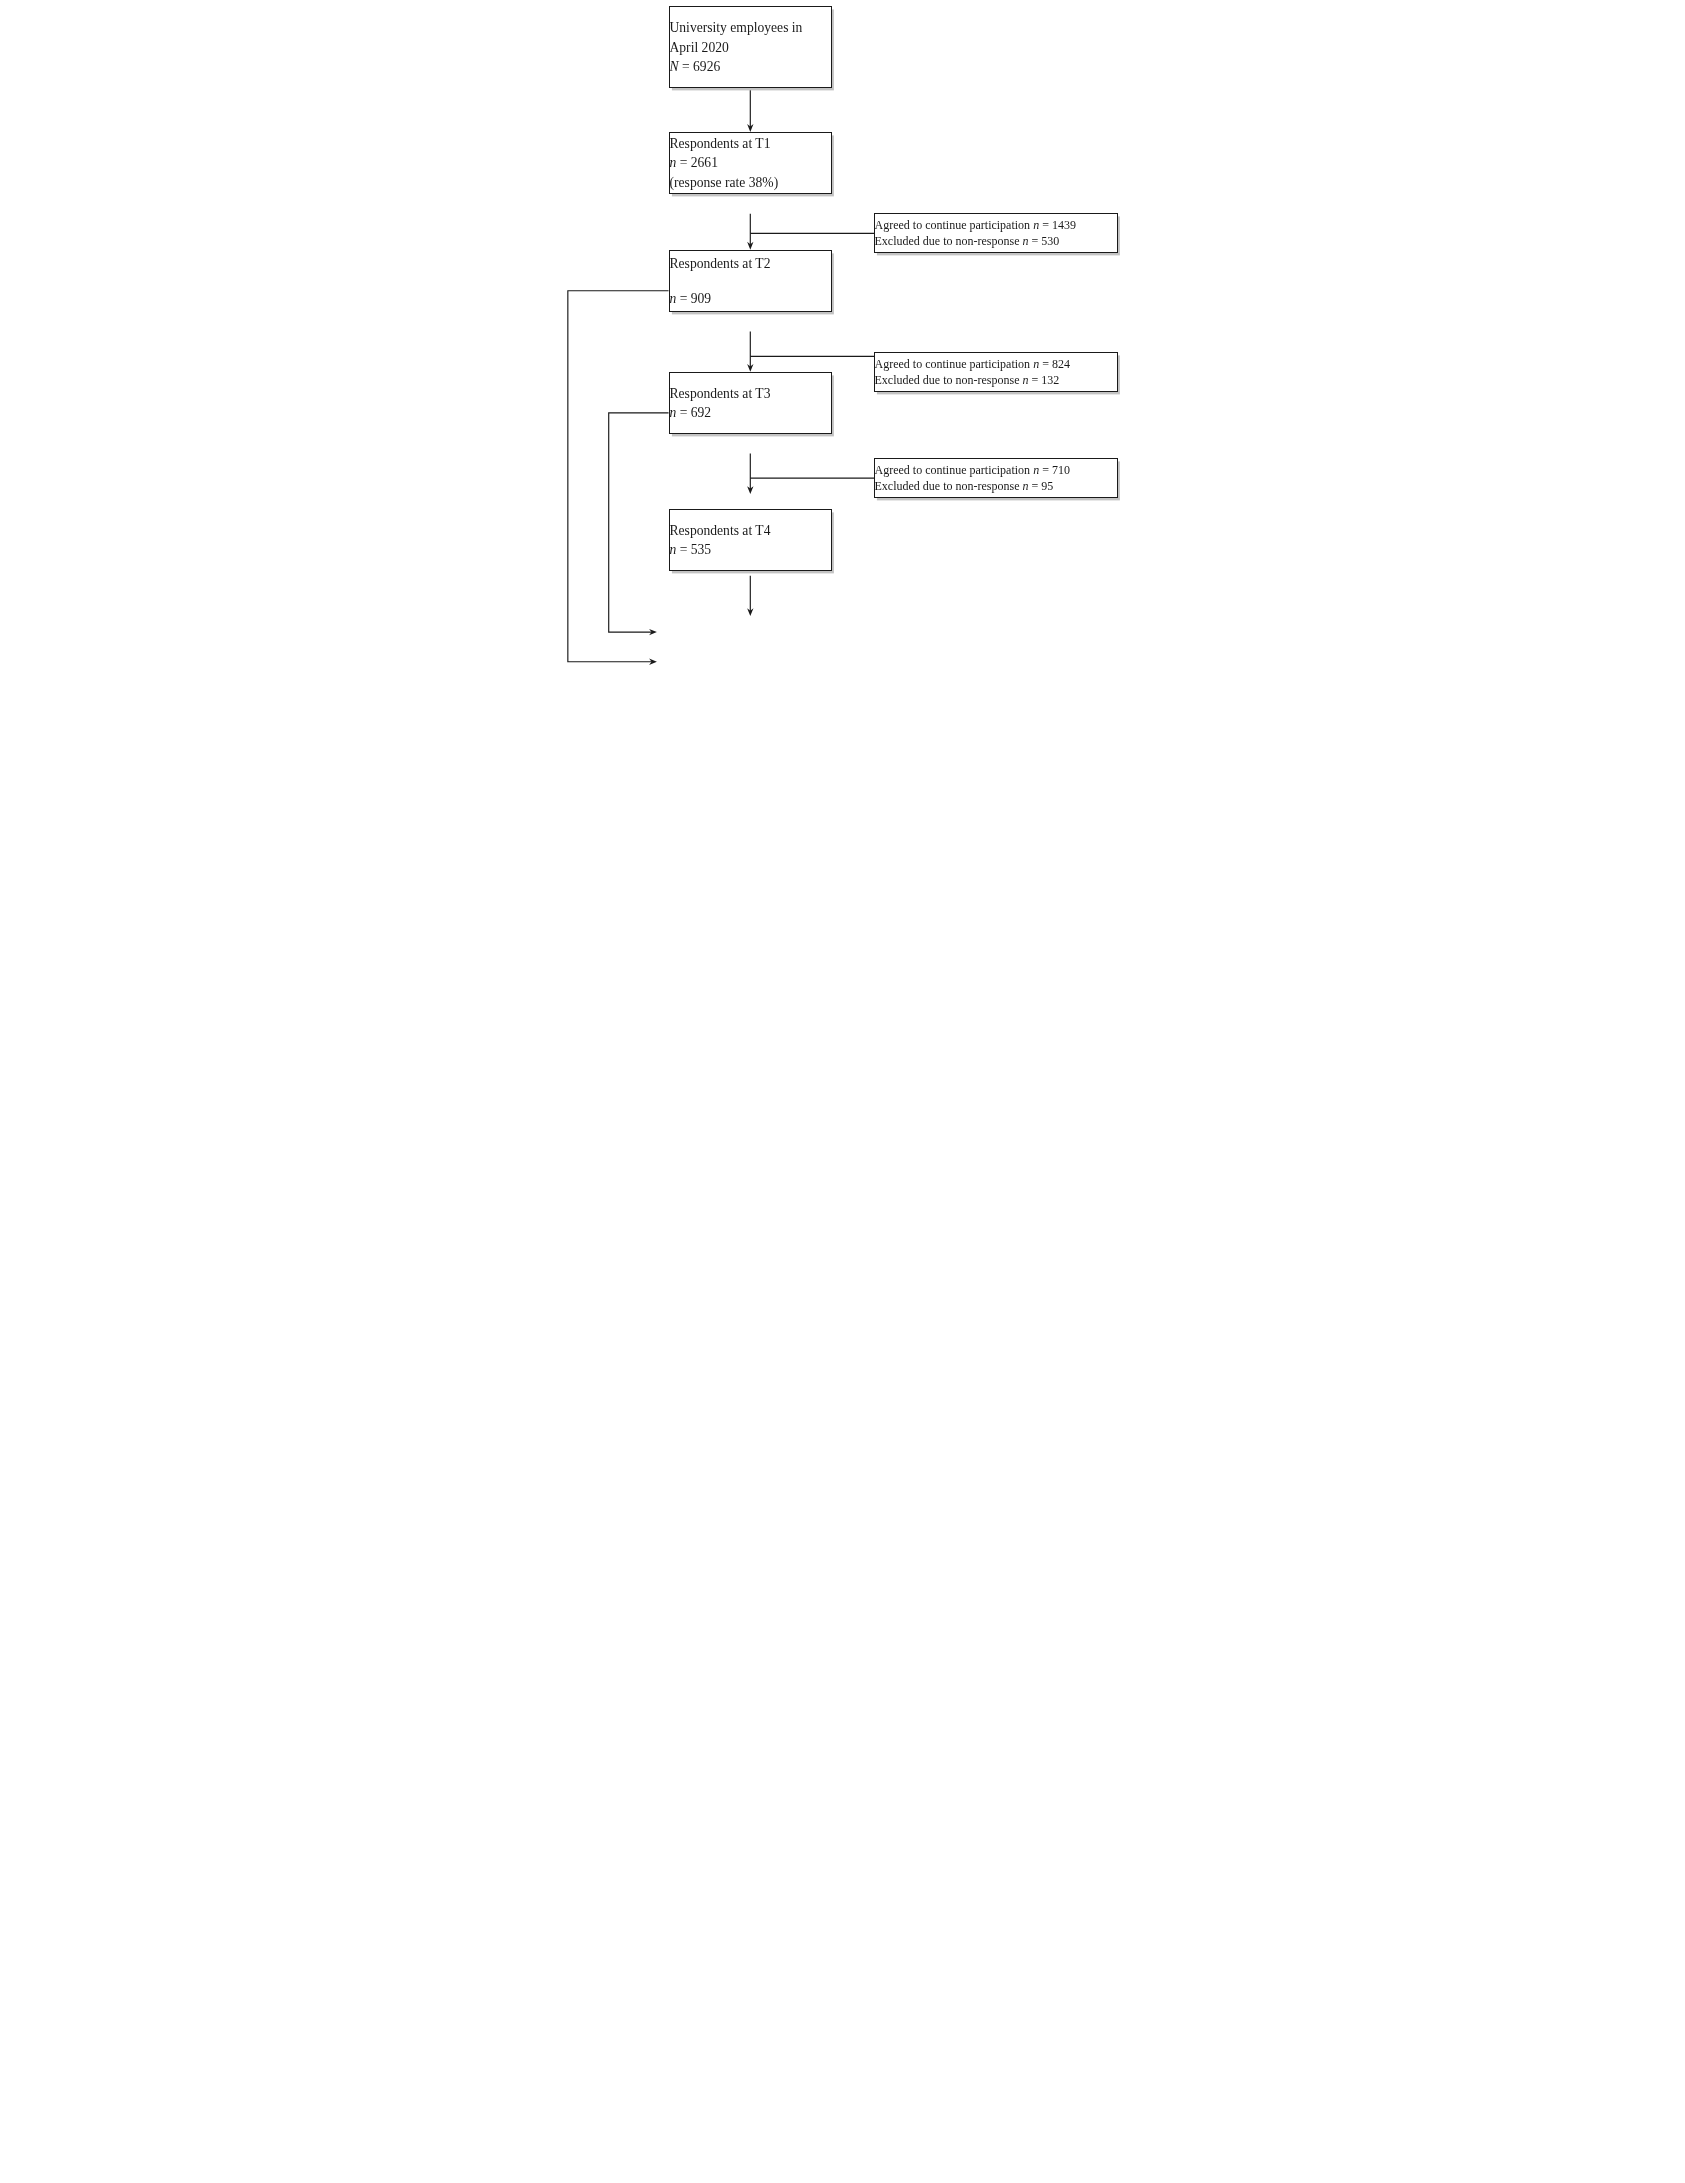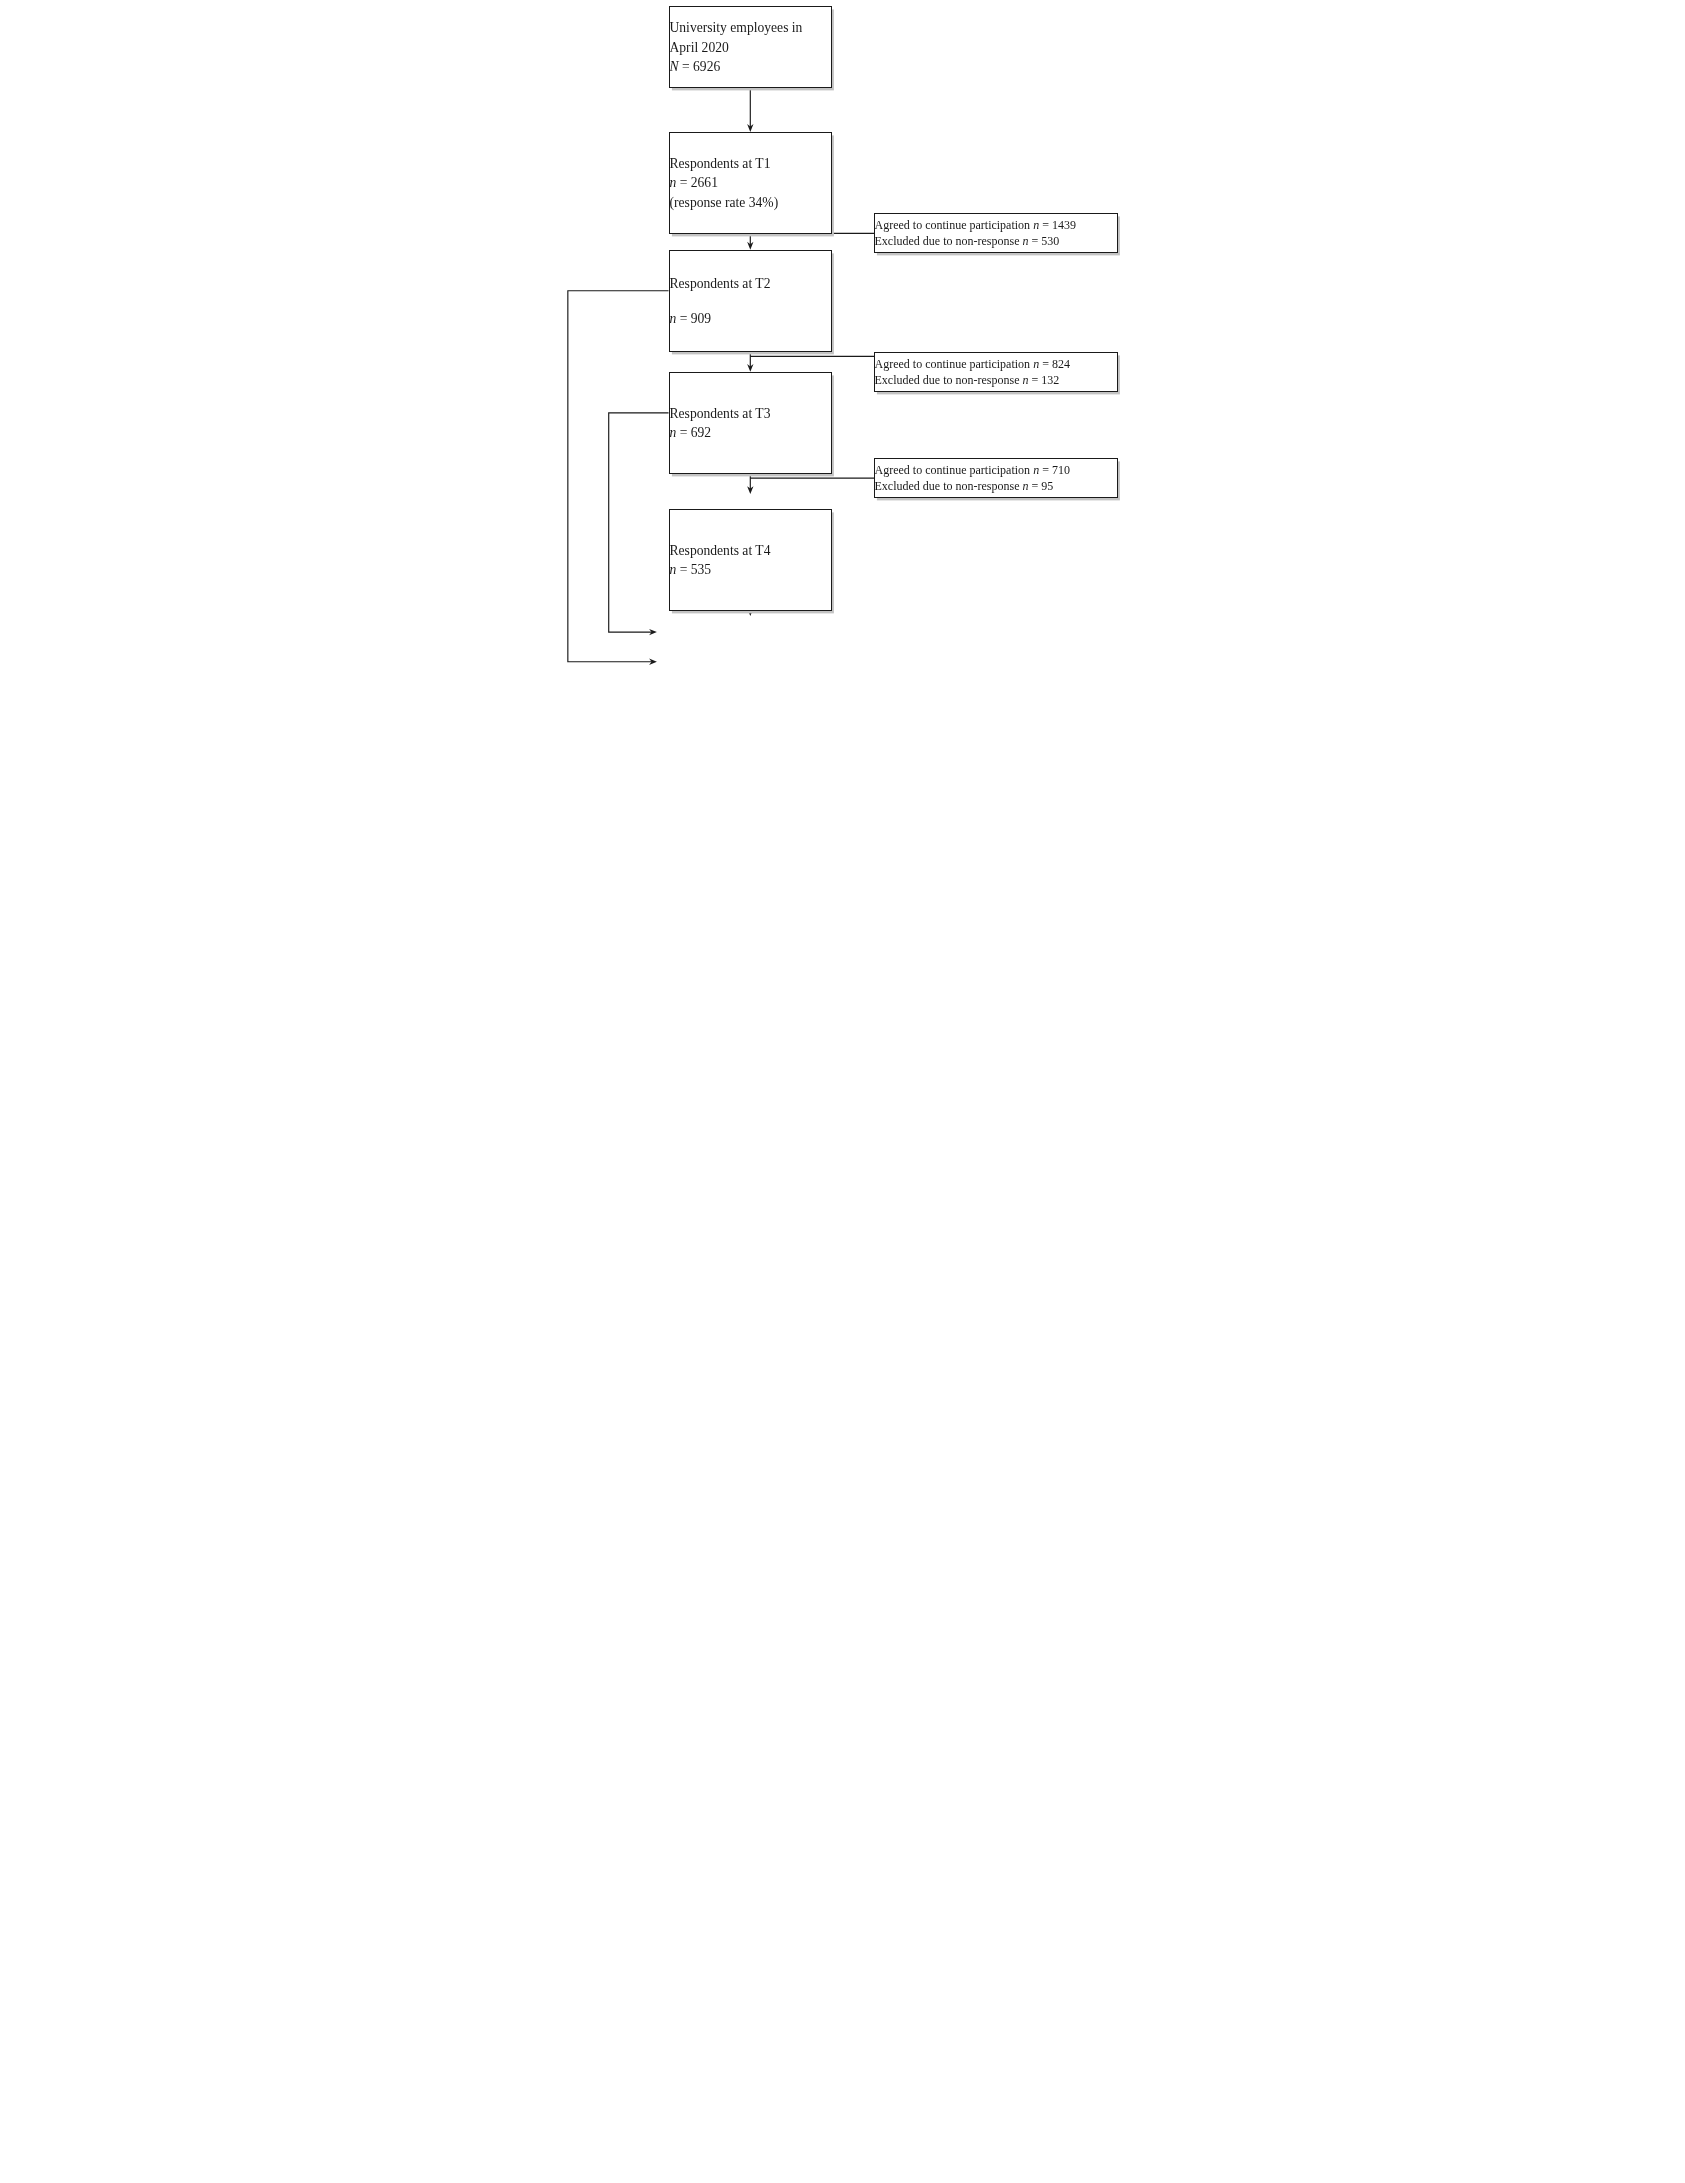--- a/index.html
+++ b/index.html
@@ -34,21 +34,21 @@
     box-shadow: 2.4px 2.9px 0 -0.5px #c3c3c3;
     display: flex;
     flex-direction: column;
     align-items: flex-start;
     justify-content: center;
     text-align: center;
   }
   .main-box {
     left: 107px;
     width: 163px;
-    height: 102px;
+    height: 62px;
     font-size: 13.6px;
     line-height: 19.5px;
   }
   .pop-box { height: 82px; }
   .side-box {
     left: 312px;
     width: 244px;
     height: 40px;
     font-size: 12px;
     line-height: 16.5px;
@@ -95,21 +95,21 @@
 
   <div class="box main-box pop-box" style="top:6.3px;">
     <div class="line">University employees in</div>
     <div class="line">April 2020</div>
     <div class="line"><i class="mvar">N</i><span> = 6926</span></div>
   </div>
 
   <div class="box main-box" style="top:132px;">
     <div class="line">Respondents at T1</div>
     <div class="line"><i class="mvar">n</i><span> = 2661</span></div>
-    <div class="line">(response rate 34%)</div>
+    <div class="line">(response rate 38%)</div>
   </div>
 
   <div class="box side-box" style="top:213px;">
     <div class="line"><span>Agreed to continue participation </span><i class="mvar">n</i><span> = 1439</span></div>
     <div class="line"><span>Excluded due to non-response </span><i class="mvar">n</i><span> = 530</span></div>
   </div>
 
   <div class="box main-box" style="top:250px;gap:16px;">
     <div class="line">Respondents at T2</div>
     <div class="line"><i class="mvar">n</i><span> = 909</span></div>

